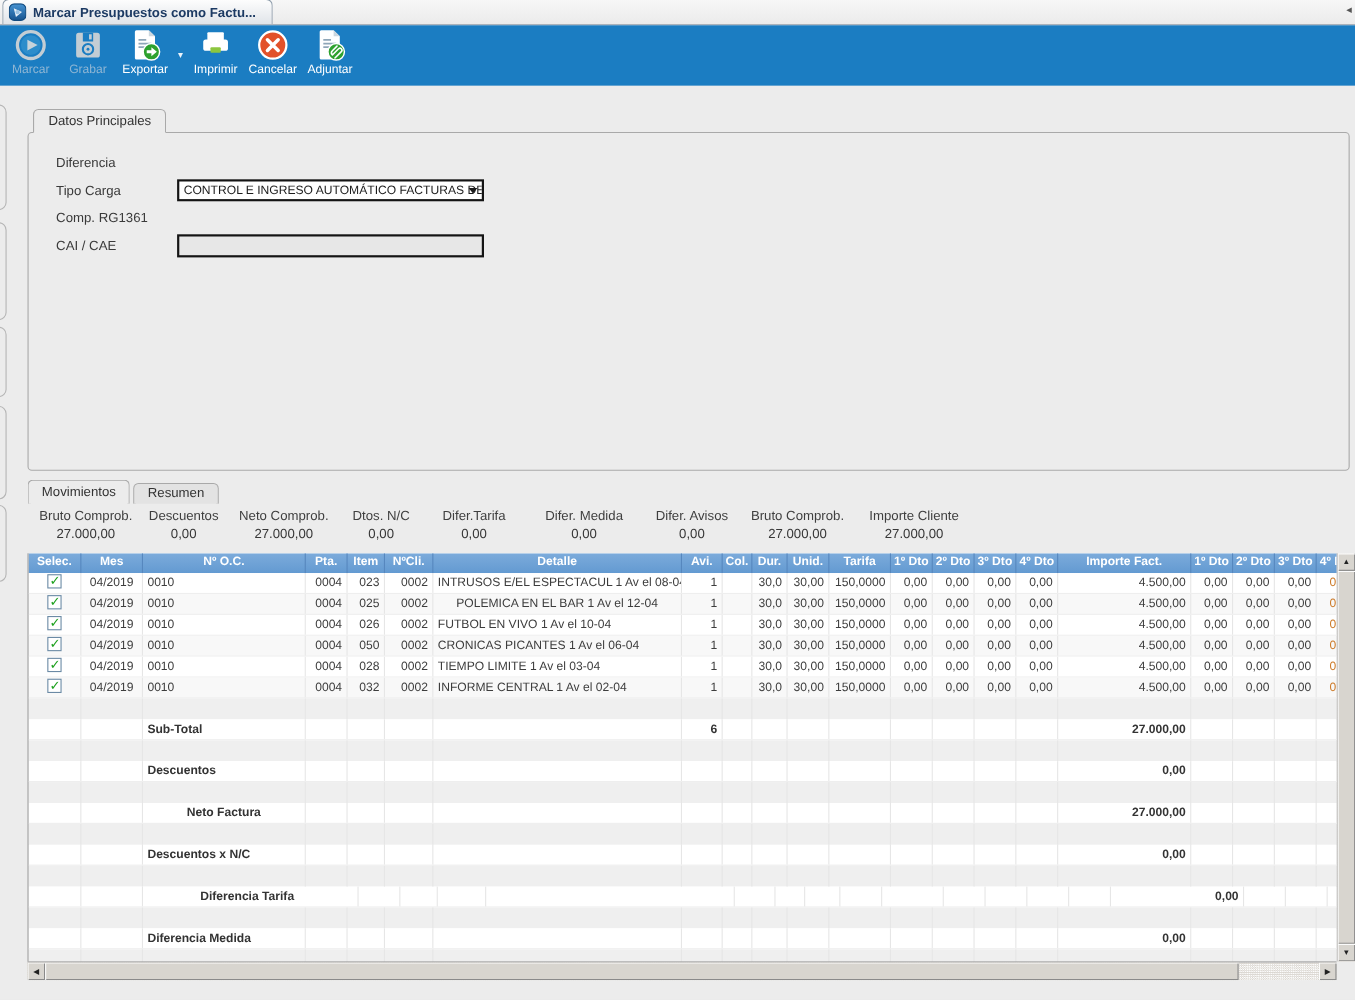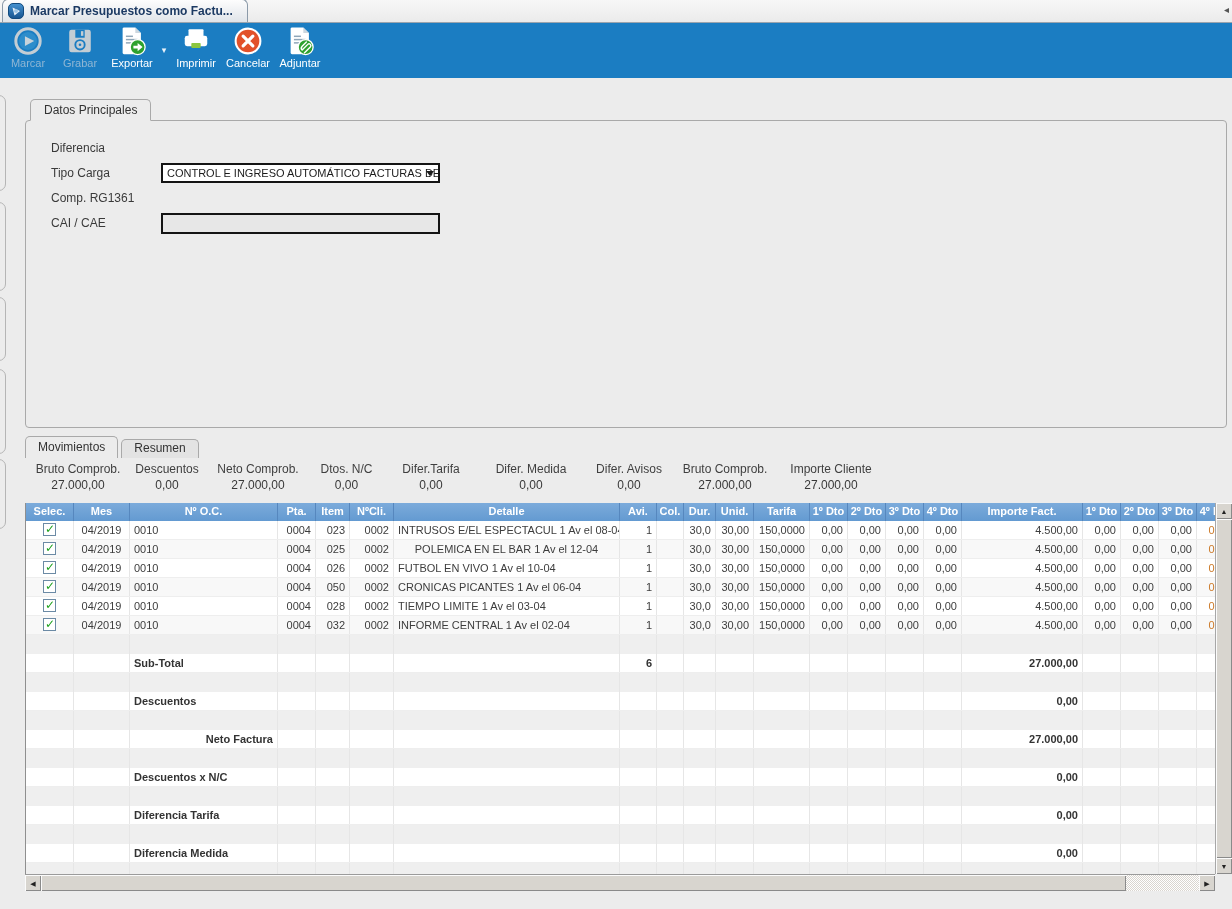--- a/index.html
+++ b/index.html
@@ -585,21 +585,21 @@
               <div class="gc" style="width: 38px; text-align: right;"></div>
               <div class="gc" style="width: 121px; text-align: right;"></div>
               <div class="gc" style="width: 38px; text-align: right;"></div>
               <div class="gc" style="width: 38px; text-align: right;"></div>
               <div class="gc" style="width: 38px; text-align: right;"></div>
               <div class="gc accent" style="width: 38px; text-align: right;"></div>
             </div>
             <div class="grid-row bold-row">
               <div class="gc" style="width: 48px; text-align: center;"></div>
               <div class="gc" style="width: 56px; text-align: center;"></div>
-              <div class="gc" style="width: 148px; text-align: right;">Neto Factura</div>
+              <div class="gc" style="width: 148px; text-align: center;">Neto Factura</div>
               <div class="gc" style="width: 38px; text-align: right;"></div>
               <div class="gc" style="width: 34px; text-align: right;"></div>
               <div class="gc" style="width: 44px; text-align: right;"></div>
               <div class="gc" style="width: 226px; text-align: left;"></div>
               <div class="gc" style="width: 37px; text-align: right;"></div>
               <div class="gc" style="width: 27px; text-align: right;"></div>
               <div class="gc" style="width: 32px; text-align: right;"></div>
               <div class="gc" style="width: 38px; text-align: right;"></div>
               <div class="gc" style="width: 56px; text-align: right;"></div>
               <div class="gc" style="width: 38px; text-align: right;"></div>
@@ -677,21 +677,21 @@
               <div class="gc" style="width: 38px; text-align: right;"></div>
               <div class="gc" style="width: 121px; text-align: right;"></div>
               <div class="gc" style="width: 38px; text-align: right;"></div>
               <div class="gc" style="width: 38px; text-align: right;"></div>
               <div class="gc" style="width: 38px; text-align: right;"></div>
               <div class="gc accent" style="width: 38px; text-align: right;"></div>
             </div>
             <div class="grid-row bold-row">
               <div class="gc" style="width: 48px; text-align: center;"></div>
               <div class="gc" style="width: 56px; text-align: center;"></div>
-              <div class="gc" style="width: 148px; text-align: left;">Diferencia Tarifa</div>
+              <div class="gc" style="width: 148px; text-align: left; margin-left: 48px;">Diferencia Tarifa</div>
               <div class="gc" style="width: 38px; text-align: right;"></div>
               <div class="gc" style="width: 34px; text-align: right;"></div>
               <div class="gc" style="width: 44px; text-align: right;"></div>
               <div class="gc" style="width: 226px; text-align: left;"></div>
               <div class="gc" style="width: 37px; text-align: right;"></div>
               <div class="gc" style="width: 27px; text-align: right;"></div>
               <div class="gc" style="width: 32px; text-align: right;"></div>
               <div class="gc" style="width: 38px; text-align: right;"></div>
               <div class="gc" style="width: 56px; text-align: right;"></div>
               <div class="gc" style="width: 38px; text-align: right;"></div>

